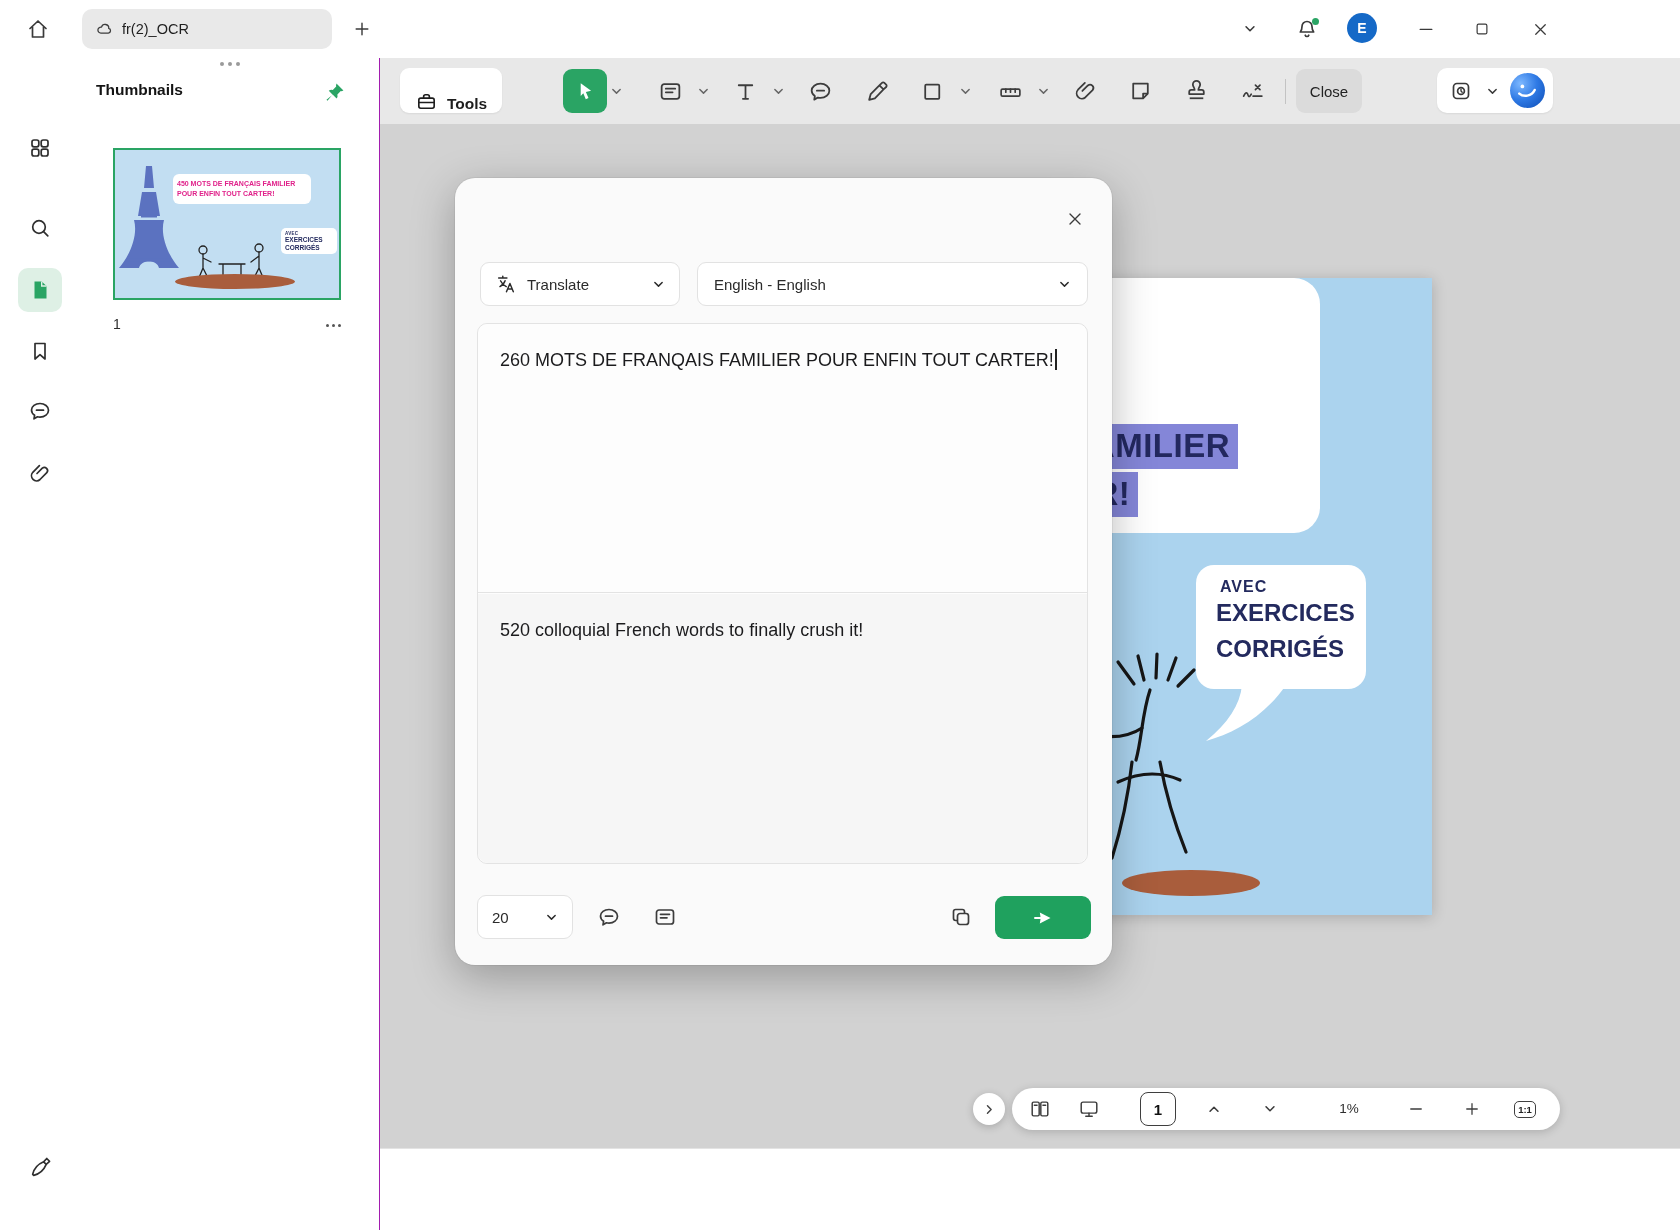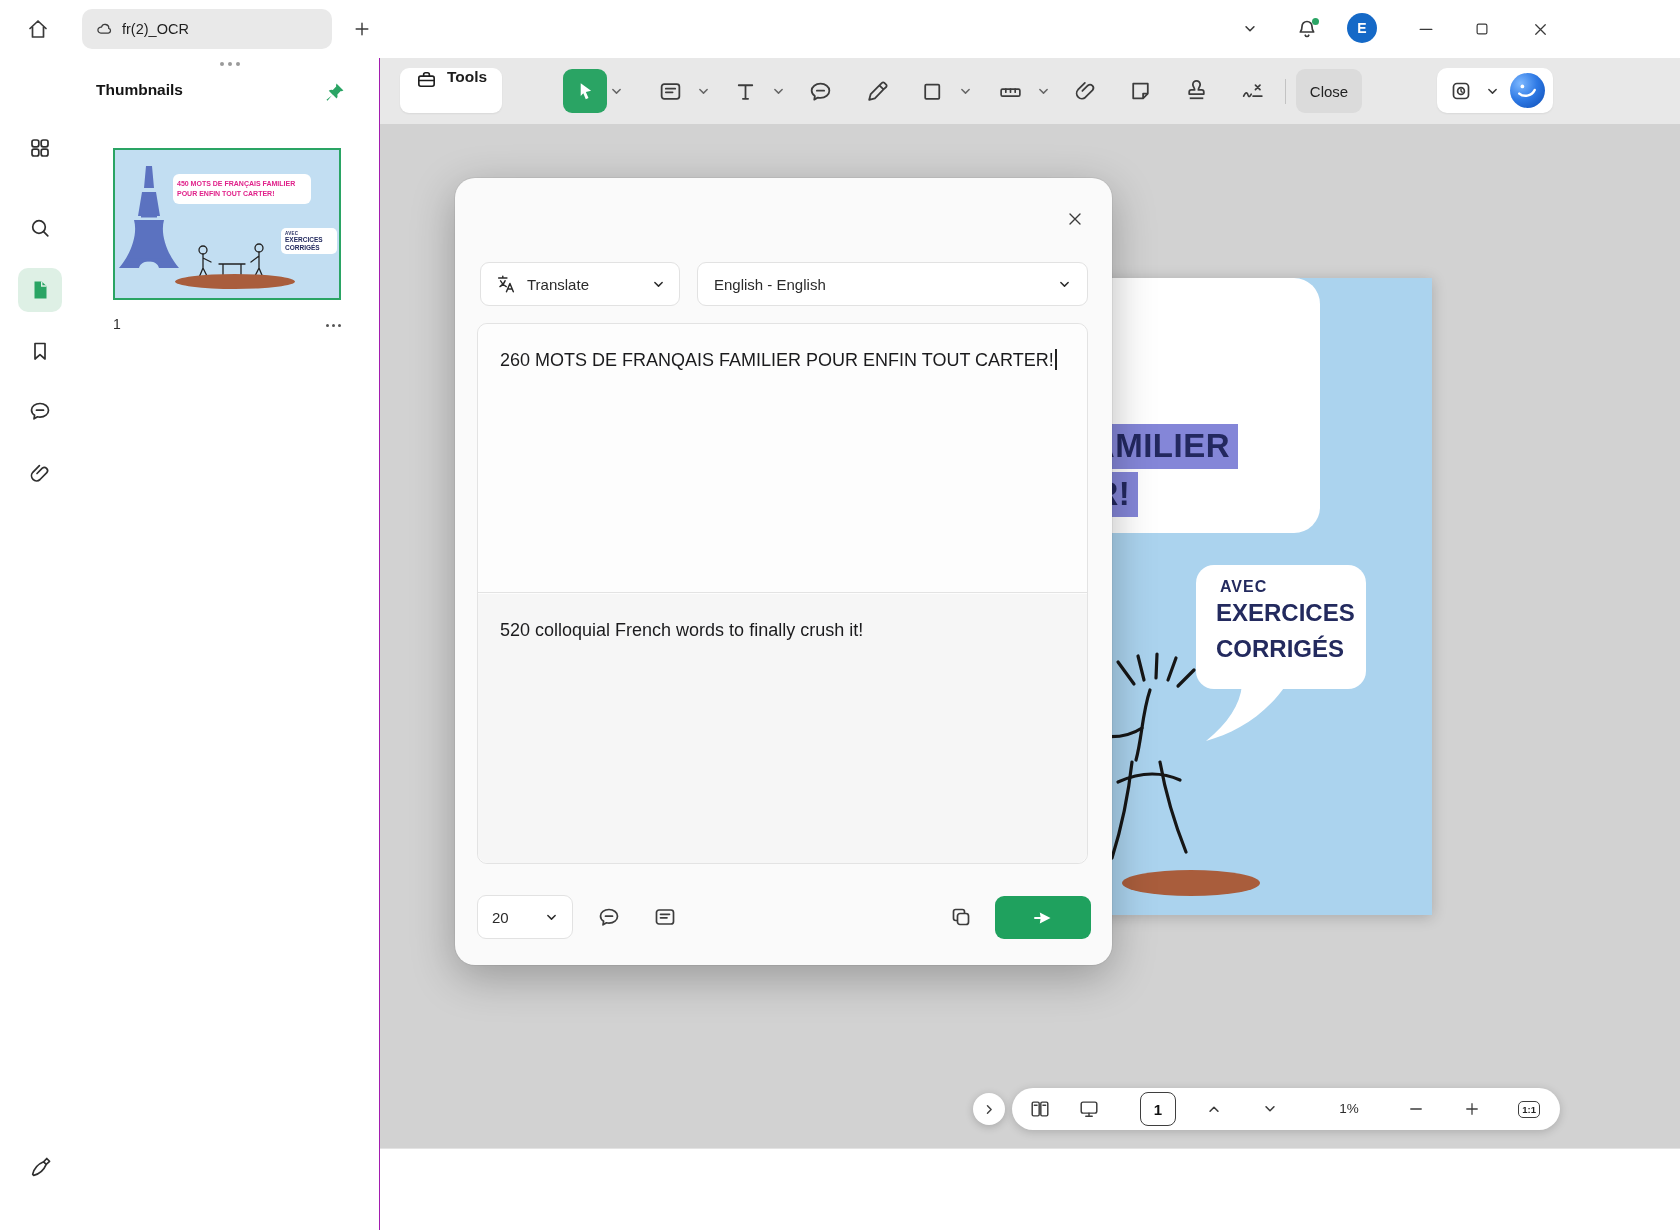--- a/index.html
+++ b/index.html
@@ -34,21 +34,21 @@
   .th-b2{left:166px;top:78px;width:56px;padding:3px 4px;background:#fff;border-radius:5px;color:#232a5e;line-height:1.15}
   .th-b2 .a{font-size:4.5px;font-weight:700;letter-spacing:.3px}
   .th-b2 .e{font-size:6.5px;font-weight:800}
   .th-ground{left:60px;top:124px;width:120px;height:15px;border-radius:50%;background:#a95d3c}
   .thumb-label{position:absolute;left:33px;top:258px;font-size:14px;color:#2d2d2d}
   .thumb-opts{position:absolute;left:240px;top:258px;width:26px;height:18px;display:flex;gap:3px;align-items:center;justify-content:center}
   .thumb-opts i{width:3px;height:3px;border-radius:50%;background:#555;display:block}
 
   
   .toolbar{position:absolute;left:380px;top:58px;right:0;height:66px;background:#e8e8e8;z-index:8}
-  .tools-btn{position:absolute;left:20px;top:10px;height:45px;padding:0 15px;background:#fff;border-radius:9px;display:flex;align-items:flex-start;gap:9px;font-size:15.5px;font-weight:700;color:#1d1d1d;box-shadow:0 1px 2px rgba(0,0,0,.07)}
+  .tools-btn{position:absolute;left:20px;top:10px;height:45px;padding:0 15px;background:#fff;border-radius:9px;display:flex;align-items:flex-end;gap:9px;font-size:15.5px;font-weight:700;color:#1d1d1d;box-shadow:0 1px 2px rgba(0,0,0,.07)}
   .sel-btn{position:absolute;left:183px;top:11px;width:44px;height:44px;background:#2aa464;border-radius:9px;display:flex;align-items:center;justify-content:center}
   .tb-i{position:absolute;top:11px;width:44px;height:44px;border-radius:8px;color:#3c3c3c;display:flex;align-items:center;justify-content:center}
   .tb-c{position:absolute;top:11px;width:16px;height:44px;color:#666;display:flex;align-items:center;justify-content:center}
   .vdiv{position:absolute;left:905px;top:21px;width:1px;height:25px;background:#c3c3c3}
   .close-btn{position:absolute;left:916px;top:11px;width:66px;height:44px;background:#dbdbdb;border-radius:9px;font-size:15px;color:#222;display:flex;align-items:center;justify-content:center}
   .save-pill{position:absolute;left:1057px;top:10px;width:116px;height:45px;background:#fff;border-radius:10px;box-shadow:0 1px 2px rgba(0,0,0,.07)}
   .ai{position:absolute;left:72px;top:4px;width:37px;height:37px;border-radius:50%;cursor:pointer}
 
   
   .doc-area{position:absolute;left:380px;top:124px;right:0;bottom:82px;background:#d2d2d2;z-index:1}
@@ -76,21 +76,21 @@
   .dlg-ic{position:absolute;top:719px;width:44px;height:40px;border-radius:8px;color:#3c3c3c;display:flex;align-items:center;justify-content:center}
   .send-btn{position:absolute;left:540px;top:718px;width:96px;height:43px;background:#1fa15e;border-radius:9px;display:flex;align-items:center;justify-content:center}
 
   
   .bottom-bar{position:absolute;left:380px;right:0;bottom:0;height:82px;background:#fff;border-top:1px solid #e3e3e3;z-index:5}
   .fab{position:absolute;left:973px;top:1093px;width:32px;height:32px;border-radius:50%;background:#fff;box-shadow:0 2px 8px rgba(0,0,0,.2);display:flex;align-items:center;justify-content:center;color:#444;z-index:12}
   .pill{position:absolute;left:1012px;top:1088px;width:548px;height:42px;background:#fff;border-radius:21px;box-shadow:0 2px 10px rgba(0,0,0,.18);z-index:12}
   .pill .pbtn{position:absolute;top:5px;width:40px;height:32px;border-radius:7px;color:#3c3c3c;display:flex;align-items:center;justify-content:center}
   .page-box{position:absolute;left:128px;top:4px;width:36px;height:34px;border:1.6px solid #3f3f3f;border-radius:8px;display:flex;align-items:center;justify-content:center;font-size:15px;font-weight:600;color:#111;cursor:text}
   .zoom-label{position:absolute;left:312px;top:0;width:50px;height:42px;line-height:42px;text-align:center;font-size:13.5px;color:#2e2e2e}
-  .one2one{position:absolute;left:498px;top:8px;width:30px;height:26px;display:flex;align-items:center;justify-content:flex-end}
+  .one2one{position:absolute;left:498px;top:8px;width:30px;height:26px;display:flex;align-items:center;justify-content:center}
   .one2one span{border:1.6px solid #3f3f3f;border-radius:5px;font-size:9.5px;font-weight:700;color:#222;padding:2px 3px}
   .rot180{transform:rotate(180deg)}
   .rotR{transform:rotate(-90deg)}
 </style>
 </head>
 <body>
 
 <svg width="0" height="0" style="position:absolute">
   <defs>
     <symbol id="i-chev" viewBox="0 0 16 16">

